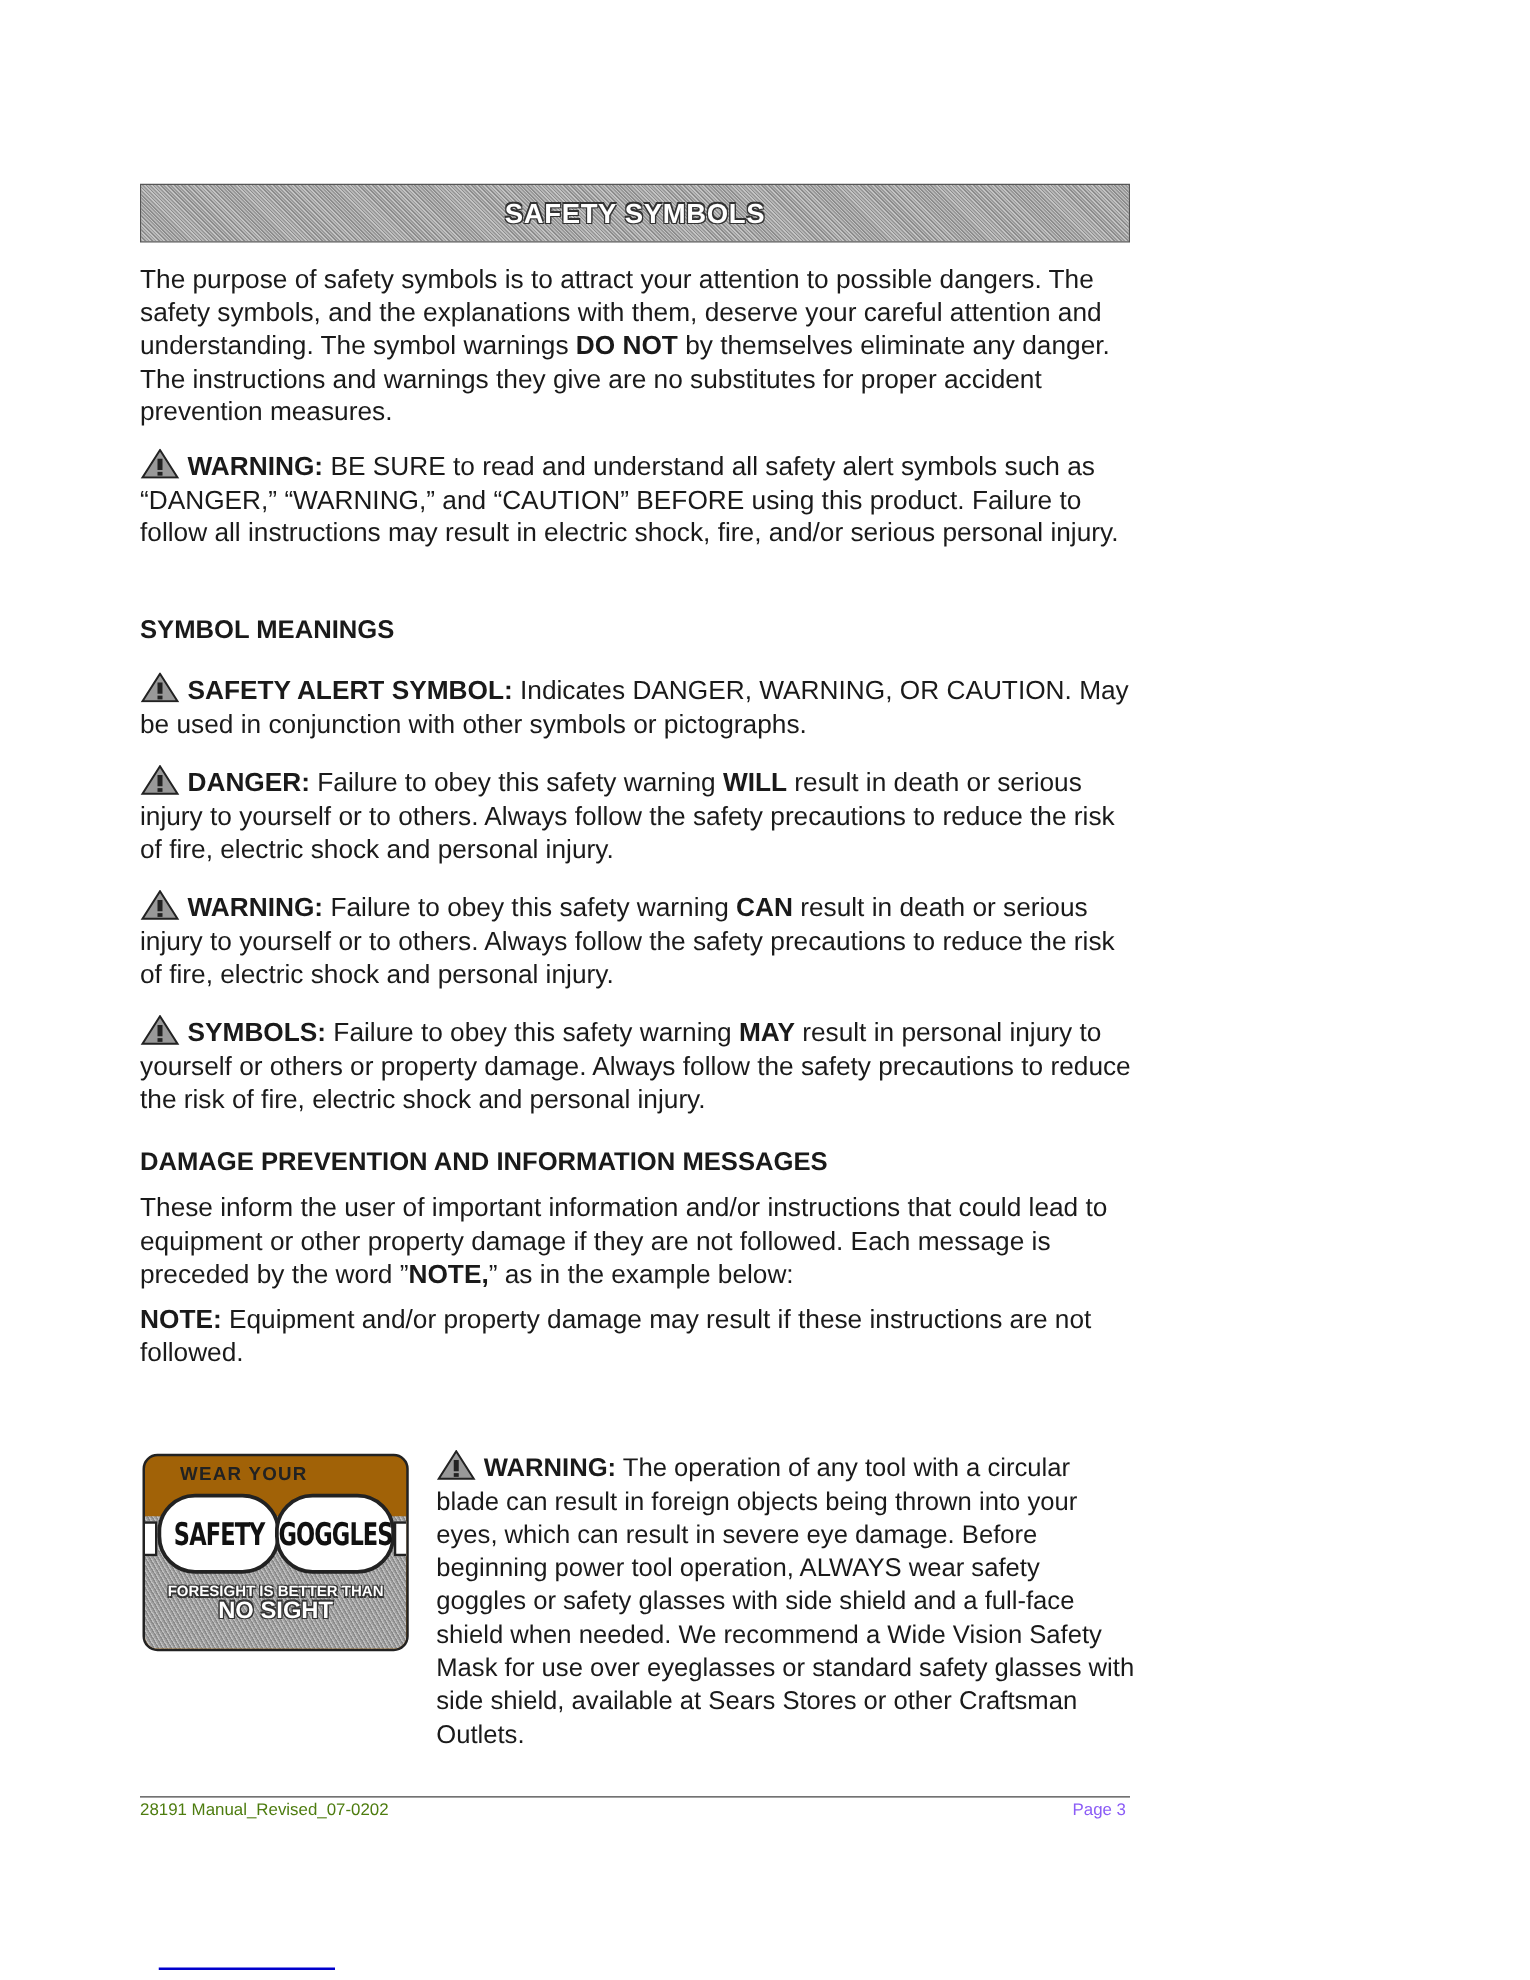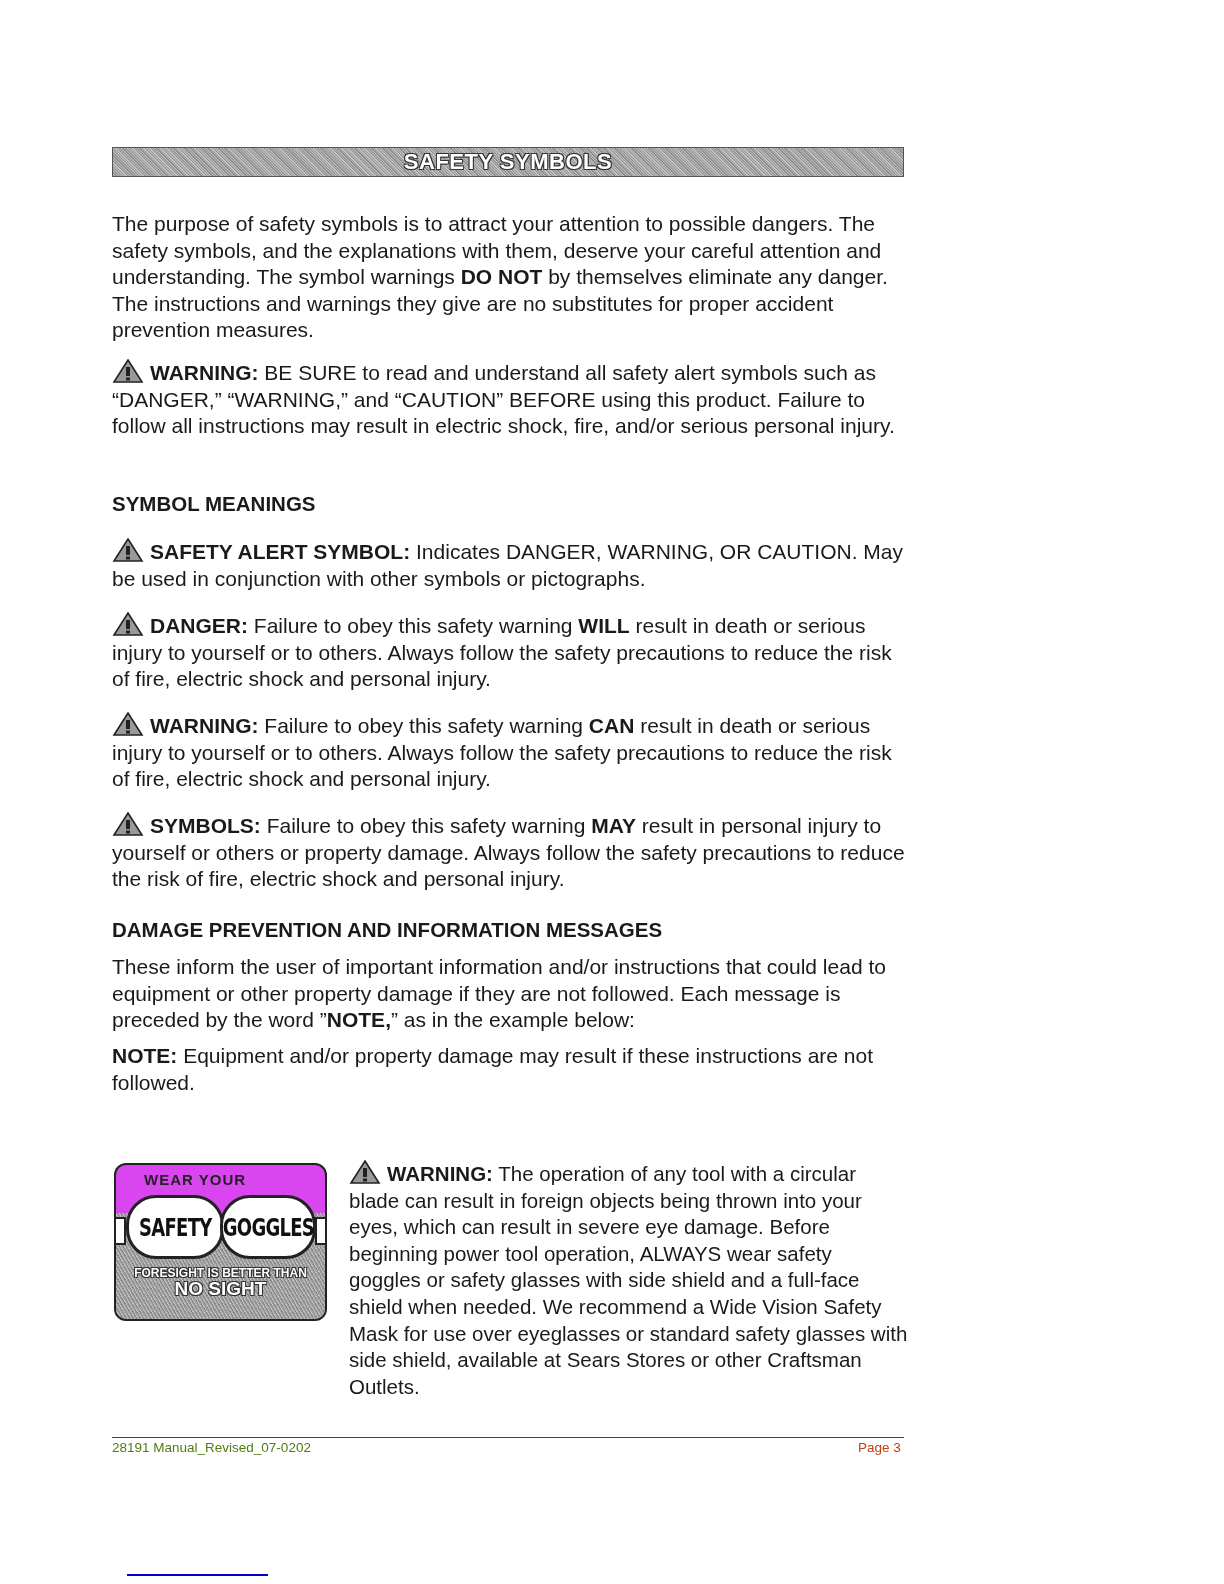--- a/index.html
+++ b/index.html
@@ -1,44 +1,44 @@
 <!DOCTYPE html>
 <html><head>
 <meta charset="utf-8">
 <style>
   html, body { margin:0; padding:0; background:#ffffff; }
   body { width:1224px; height:1584px; position:relative; overflow:hidden;
          font-family:"Liberation Sans", sans-serif; color:#1a1a1a; }
-  .banner { position:absolute; left:112px; top:147px; width:792px; height:30px;
+  .banner { position:absolute; left:112px; top:147px; width:792px; height:47px;
             border:1px solid #555;
             background: repeating-linear-gradient(45deg,#9a9a9a 0 1px,#c4c4c4 1px 2px,#8c8c8c 2px 3px,#b6b6b6 3px 4px);
             display:flex; align-items:center; justify-content:center; box-sizing:border-box; }
   .banner-title { font-family:"Liberation Sans", sans-serif; font-weight:bold; font-size:22px; letter-spacing:0.5px;
                   color:#fff; text-shadow:-1px -1px 0 #333,1px -1px 0 #333,-1px 1px 0 #333,1px 1px 0 #333; }
   .para { position:absolute; left:112px; width:795px; font-size:21px; line-height:26.6px; margin:0; }
   .para b { font-weight:bold; }
   .heading { position:absolute; left:112px; font-size:20.5px; font-weight:bold; margin:0; }
   .warn-icon { display:inline-block; width:32px; height:24px; vertical-align:-3px; margin-right:6px; }
   .goggle-box { position:absolute; left:114px; top:1163px; width:213px; height:158px;
                 border:2px solid #222; border-radius:12px; box-sizing:border-box; overflow:hidden;
-                background:#d946ef; }
+                background:#a16207; }
   .goggle-bottom { position:absolute; left:0; right:0; top:48px; bottom:0;
                    background: repeating-linear-gradient(60deg,#8a8a8a 0 1px,#bdbdbd 1px 2px,#a0a0a0 2px 3px); }
   .wear { position:absolute; left:28px; top:6px; font-weight:bold; font-size:15px; letter-spacing:1px; color:#222; }
   .lens { position:absolute; top:30px; height:64px; border:3px solid #222; border-radius:30px; background:#fff;
           display:flex; align-items:center; justify-content:center; box-sizing:border-box; }
   .lens span { font-family:"DejaVu Sans", sans-serif; font-weight:bold; font-size:25px; transform:scaleX(0.72); color:#111; letter-spacing:-1px; }
   .strap { position:absolute; top:52px; width:8px; height:24px; background:#fff; border:2px solid #222; }
   .fore { position:absolute; left:0; right:0; top:100px; text-align:center; color:#fff; font-weight:bold; font-size:12px;
           text-shadow:-1px -1px 0 #333,1px 1px 0 #333,1px -1px 0 #333,-1px 1px 0 #333; line-height:16px; }
   .fore .big { font-size:19px; }
   .side-para { position:absolute; left:349px; top:1160px; width:560px; font-size:20.5px; line-height:26.6px; margin:0; }
   .footer-rule { position:absolute; left:112px; top:1437px; width:792px; border-top:1.5px solid #444; }
   .footer-left { position:absolute; left:112px; top:1440px; font-size:13.5px; color:#4d7c0f; }
-  .footer-right { position:absolute; left:858px; top:1440px; font-size:13.5px; color:#c2410c; }
+  .footer-right { position:absolute; left:858px; top:1440px; font-size:13.5px; color:#8b5cf6; }
   .blue-line { position:absolute; left:127px; top:1574px; width:141px; height:2px; background:#0000cc; }
 </style>
 </head>
 <body>
 
 <div class="banner">
   <span class="banner-title">SAFETY SYMBOLS</span>
 </div>
 
 <p class="para" style="top:211px;"><span>The purpose of safety symbols is to attract your attention to possible dangers. The safety symbols, and the explanations with them, deserve your careful attention and understanding. The symbol warnings </span><b>DO NOT</b><span> by themselves eliminate any dan­ger. The instructions and warnings they give are no substitutes for proper accident prevention measures.</span></p>

